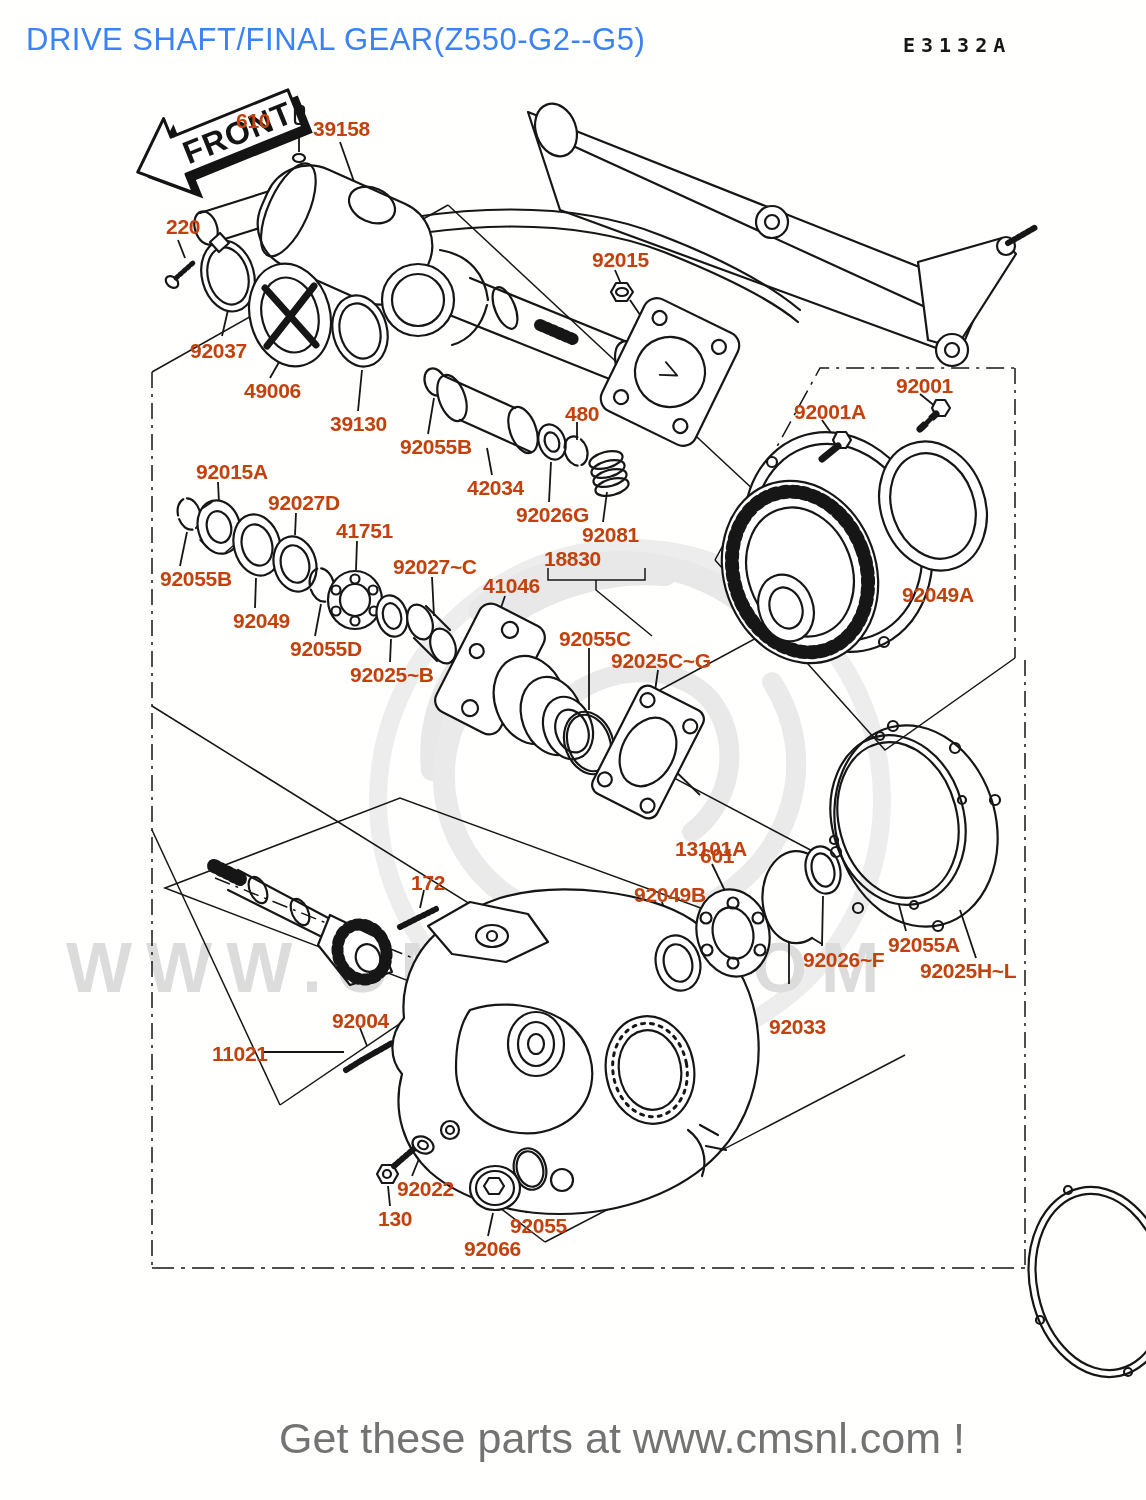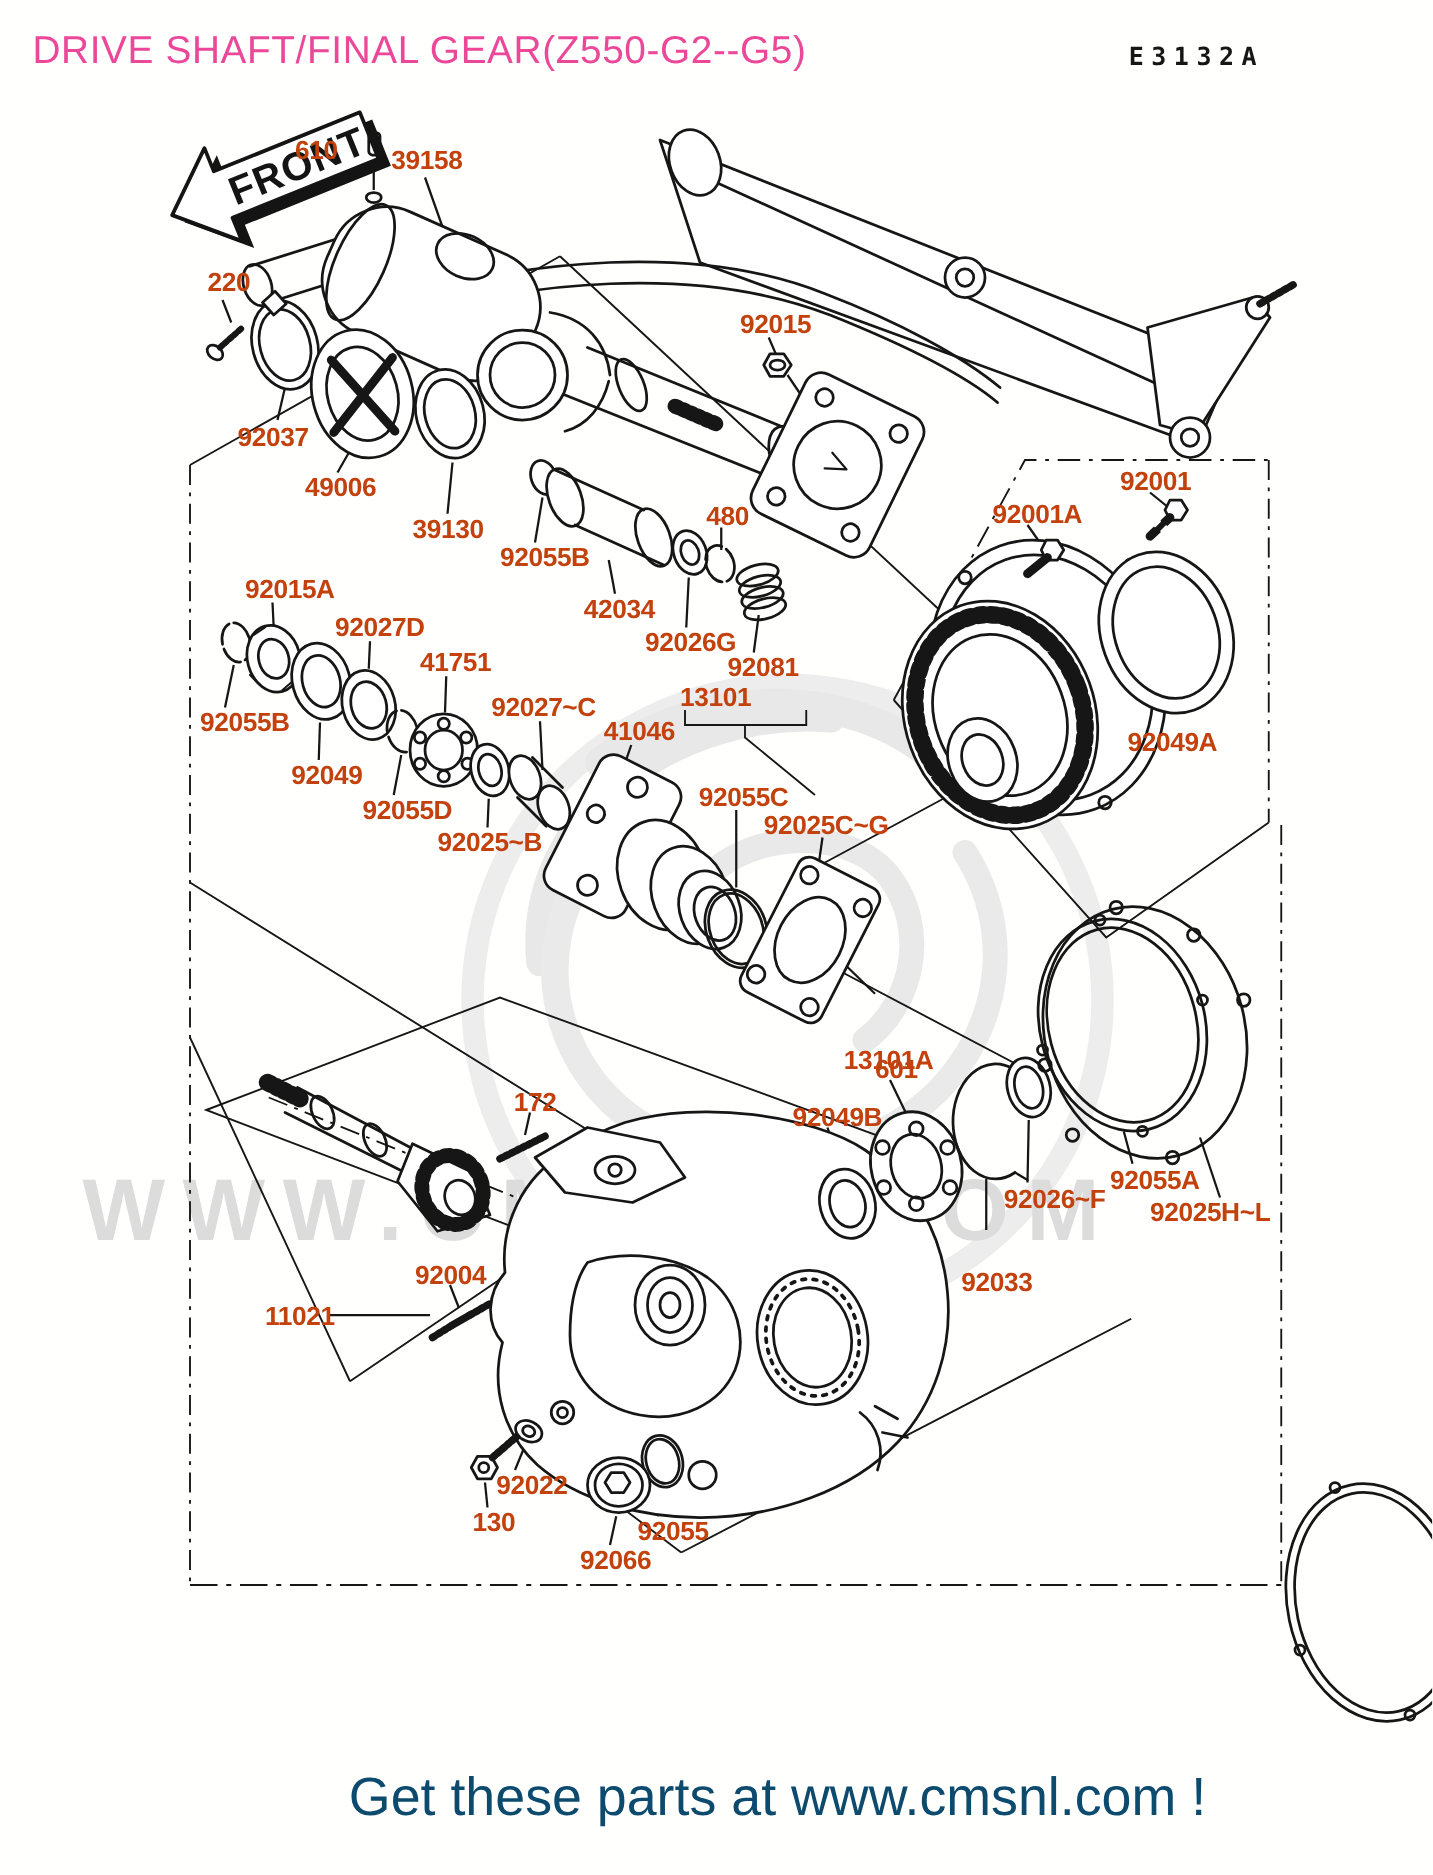--- a/index.html
+++ b/index.html
@@ -1,25 +1,25 @@
 <!DOCTYPE html>
 <html><head>
 <meta charset="utf-8">
 <style>
   html,body{margin:0;padding:0;background:#ffffff;}
   .page{position:relative;width:1146px;height:1500px;background:#fffffe;overflow:hidden;
         font-family:"Liberation Sans",sans-serif;}
-  .title{position:absolute;left:26px;top:22px;font-size:31px;color:#ec4899;letter-spacing:.5px;white-space:nowrap;}
+  .title{position:absolute;left:26px;top:22px;font-size:31px;color:#3b82f6;letter-spacing:.5px;white-space:nowrap;}
   .code{position:absolute;left:903px;top:33px;font-size:20px;font-weight:bold;color:#161616;
         font-family:"DejaVu Sans Mono",monospace;letter-spacing:6px;}
   svg.art{position:absolute;left:0;top:0;}
   .part-label{position:absolute;font-size:21px;font-weight:bold;color:#c2410c;
         letter-spacing:-.3px;white-space:nowrap;line-height:1;}
   .footer{position:absolute;left:98px;top:1414px;width:1048px;text-align:center;
-        font-size:43px;color:#0c4a6e;white-space:nowrap;}
+        font-size:43px;color:#737373;white-space:nowrap;}
 </style>
 </head>
 <body>
 
 <div class="page">
 
   <div class="title">DRIVE SHAFT/FINAL GEAR(Z550-G2--G5)</div>
   <div class="code">E3132A</div>
 
   <svg class="art" width="1146" height="1500" viewBox="0 0 1146 1500">
@@ -407,21 +407,21 @@
     <div class="part-label" style="left:166px;top:216px">220</div>
     <div class="part-label" style="left:190px;top:340px">92037</div>
     <div class="part-label" style="left:244px;top:380px">49006</div>
     <div class="part-label" style="left:330px;top:413px">39130</div>
     <div class="part-label" style="left:592px;top:249px">92015</div>
     <div class="part-label" style="left:400px;top:436px">92055B</div>
     <div class="part-label" style="left:467px;top:477px">42034</div>
     <div class="part-label" style="left:516px;top:504px">92026G</div>
     <div class="part-label" style="left:565px;top:403px">480</div>
     <div class="part-label" style="left:582px;top:524px">92081</div>
-    <div class="part-label" style="left:544px;top:548px">13101</div>
+    <div class="part-label" style="left:544px;top:548px">18830</div>
     <div class="part-label" style="left:196px;top:461px">92015A</div>
     <div class="part-label" style="left:268px;top:492px">92027D</div>
     <div class="part-label" style="left:336px;top:520px">41751</div>
     <div class="part-label" style="left:160px;top:568px">92055B</div>
     <div class="part-label" style="left:233px;top:610px">92049</div>
     <div class="part-label" style="left:290px;top:638px">92055D</div>
     <div class="part-label" style="left:350px;top:664px">92025~B</div>
     <div class="part-label" style="left:393px;top:556px">92027~C</div>
     <div class="part-label" style="left:483px;top:575px">41046</div>
     <div class="part-label" style="left:559px;top:628px">92055C</div>

